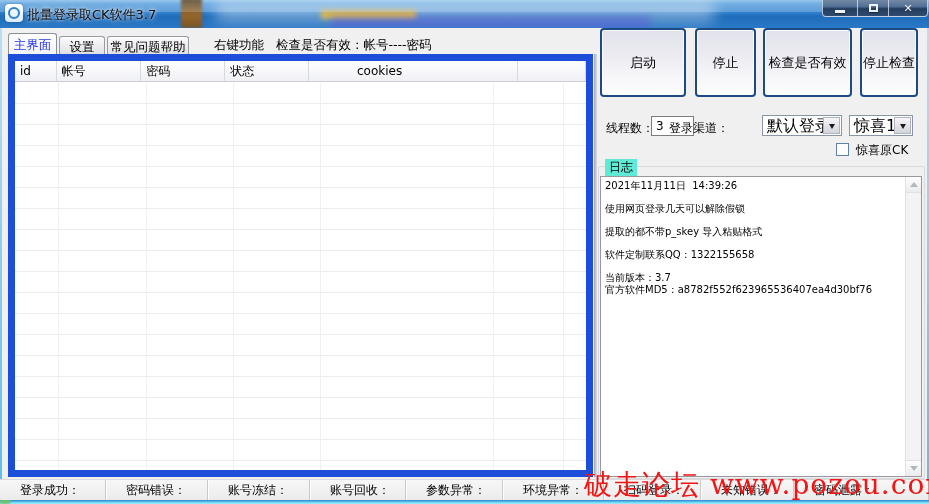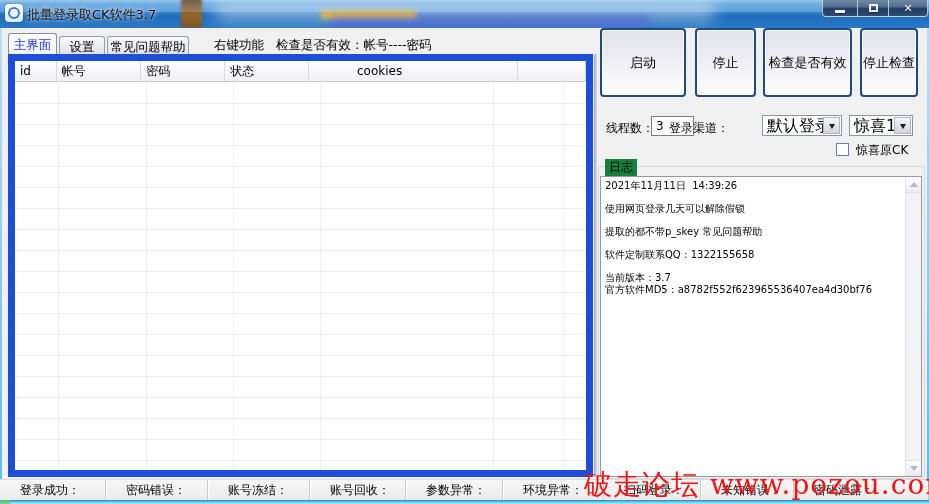--- a/index.html
+++ b/index.html
@@ -81,21 +81,21 @@
   #combo-surprise{left:849px;width:64px;}
   .combo-text{position:absolute;left:4px;top:1px;font-size:16px;line-height:18px;white-space:nowrap;}
   .combo-btn{position:absolute;right:1px;top:1px;bottom:1px;width:17px;border:1px solid #aeb4c0;
     background:linear-gradient(180deg,#f7f7f9 0%,#e2e2e8 55%,#d4d4dc 100%);display:flex;align-items:center;justify-content:center;}
   .combo-arrow{width:0;height:0;border:3.5px solid transparent;border-top:5px solid #1a1a1a;margin-top:5px;}
   #surprise-checkbox{position:absolute;left:836px;top:143px;width:13px;height:13px;background:#fff;border:1px solid #5f82a8;}
   #surprise-checkbox-label{left:856px;top:142px;}
 
   
   #log-group{position:absolute;left:598px;top:166px;width:327px;height:313px;border:1px solid #d9d9de;border-radius:3px;}
-  #log-legend{position:absolute;left:605px;top:159px;background:#15803d;padding:0 4px;font-size:12px;color:#000;}
+  #log-legend{position:absolute;left:605px;top:159px;background:#5eead4;padding:0 4px;font-size:12px;color:#000;}
   #log-area{position:absolute;left:600px;top:176px;width:322px;height:301px;background:#fff;border:1px solid #98989f;}
   #log-lines{position:absolute;left:4px;top:3px;right:19px;bottom:2px;overflow:hidden;}
   .log-line{height:11.5px;font-size:10px;line-height:11.5px;white-space:pre;color:#000;}
   #log-scrollbar{position:absolute;right:0;top:0;bottom:0;width:16px;background:#f3f3f5;border-left:1px solid #e2e2e6;}
   .sb-btn{position:absolute;left:0;right:0;height:16px;background:linear-gradient(180deg,#fdfdfd,#ececef);
     display:flex;align-items:center;justify-content:center;}
   #sb-up{top:0;border-bottom:1px solid #e0e0e4;}
   #sb-down{bottom:0;border-top:1px solid #e0e0e4;}
   .sb-arrow-up{width:0;height:0;border:4px solid transparent;border-bottom:5px solid #b2b8c0;margin-top:-4px;}
   .sb-arrow-down{width:0;height:0;border:4px solid transparent;border-top:5px solid #b2b8c0;margin-bottom:-4px;}
@@ -189,21 +189,21 @@
   <div id="surprise-checkbox-label" class="plabel">惊喜原CK</div>
 
   <div id="log-group"></div>
   <div id="log-legend">日志</div>
   <div id="log-area">
     <div id="log-lines">
         <div class="log-line">2021年11月11日  14:39:26</div>
         <div class="log-line"></div>
         <div class="log-line">使用网页登录几天可以解除假锁</div>
         <div class="log-line"></div>
-        <div class="log-line">提取的都不带p_skey 常见问题帮助</div>
+        <div class="log-line">提取的都不带p_skey 导入粘贴格式</div>
         <div class="log-line"></div>
         <div class="log-line">软件定制联系QQ：1322155658</div>
         <div class="log-line"></div>
         <div class="log-line">当前版本：3.7</div>
         <div class="log-line">官方软件MD5：a8782f552f623965536407ea4d30bf76</div>
       </div>
     <div id="log-scrollbar">
       <div id="sb-up" class="sb-btn">
         <div class="sb-arrow-up"></div>
       </div>

